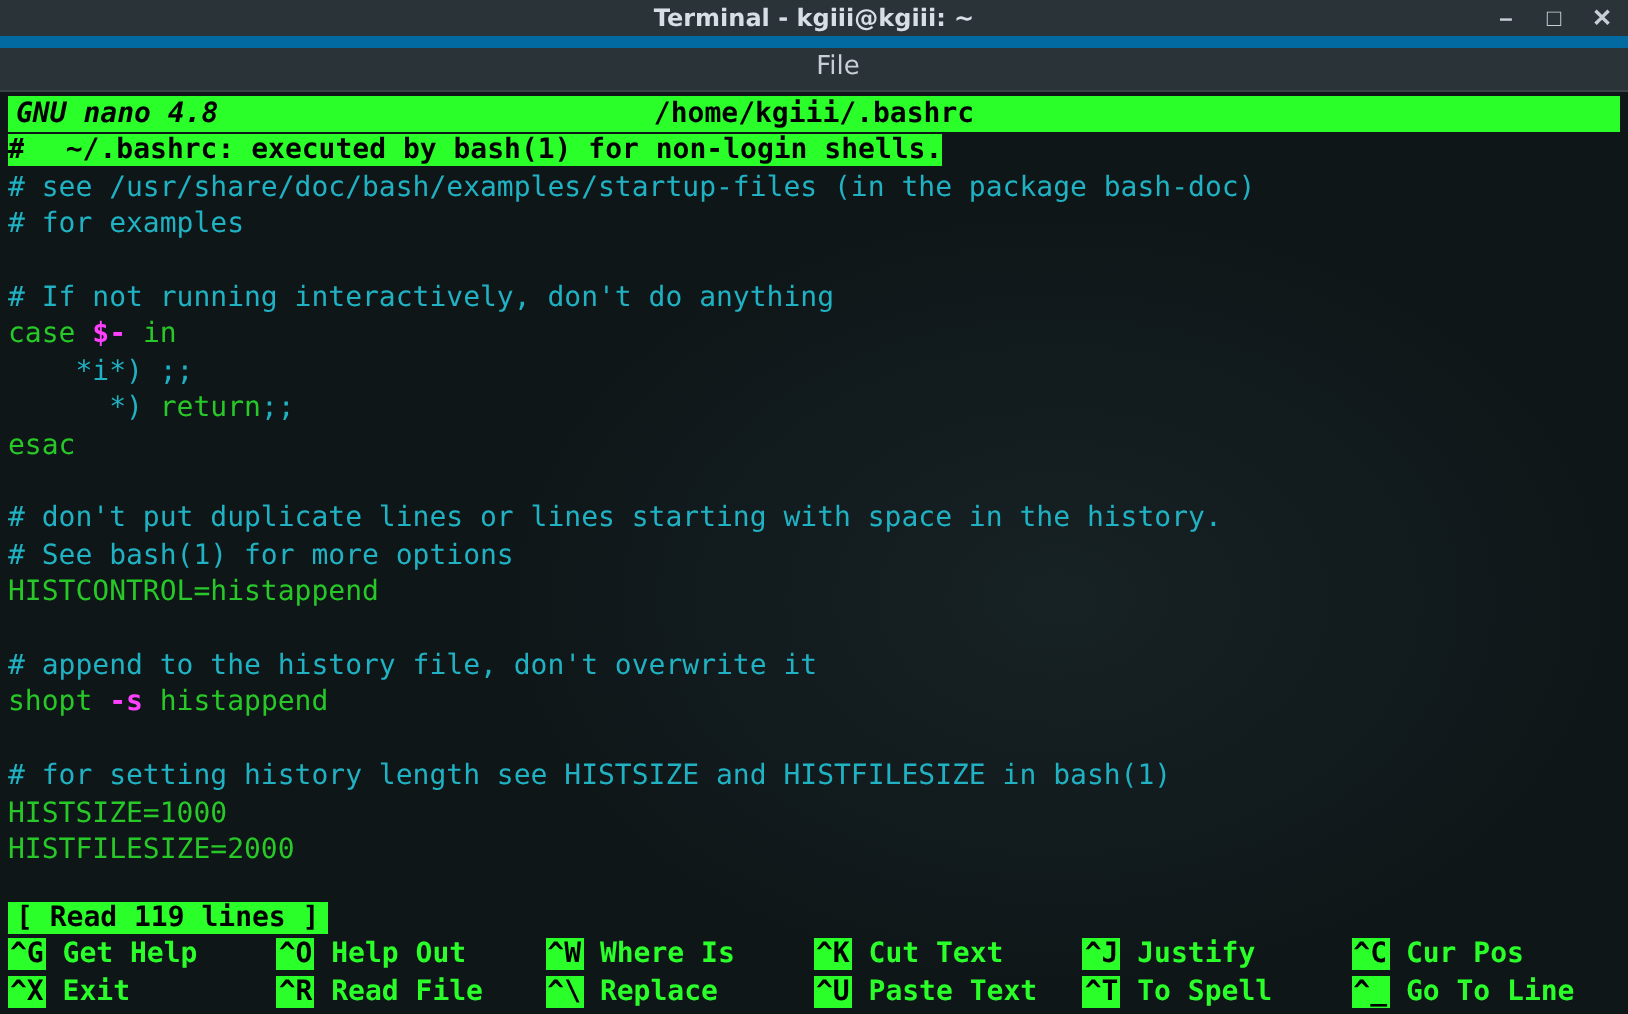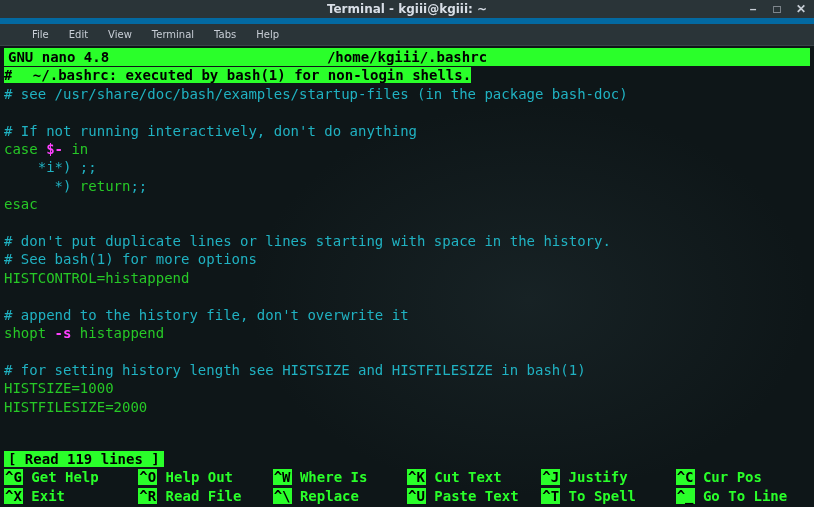--- a/index.html
+++ b/index.html
@@ -46,41 +46,42 @@
   font-weight: bold;
 }
 .menubar {
   height: 22px;
   background: #2a3438;
   display: flex;
   align-items: center;
   padding-left: 24px;
   gap: 4px;
   font-family: "DejaVu Sans", sans-serif;
-  font-size: 10px;
+  font-size: 13px;
   color: #c8ced6;
   border-bottom: 1px solid #3a4448;
+  flex-direction: column;
 }
 .menu-item { padding: 2px 8px; cursor: pointer; }
 .terminal {
   background: #0e1618;
   height: calc(507px - 24px - 22px);
   padding: 2px 4px;
   line-height: 18.4px;
   position: relative;
   background-image: radial-gradient(ellipse 400px 280px at 65% 55%, rgba(50,70,75,0.25), transparent 70%);
 }
 .header-line {
   background: #2aff2a;
   color: #000;
   display: flex;
   font-weight: bold;
   height: 18.4px;
 }
-.header-left { padding-left: 4px; }
+.header-left { padding-left: 4px; font-style: italic; }
 .header-file { position: absolute; left: 50%; transform: translateX(-50%); }
 .code { white-space: pre; }
 .c-cyan { color: #20b2c2; margin-top: 40px; }
 .c-green { color: #27c827; }
 .c-magenta { color: #ff40ff; font-weight: bold; }
 .status-line {
   height: 18.4px;
 }
 .status-pill {
   background: #2aff2a;
@@ -129,20 +130,21 @@
 
 <div class="terminal">
   <div class="header-line">
     <span class="header-left">GNU nano 4.8</span>
     <span class="header-file">/home/kgiii/.bashrc</span>
   </div>
 
   <div class="content-area" id="content">
       <div class="code"><span style="background: rgb(42, 255, 42); color: rgb(0, 0, 0); font-weight: bold;">#</span><span style="background: rgb(42, 255, 42); color: rgb(0, 0, 0); font-weight: bold; padding-left: 12px;"> ~/.bashrc: executed by bash(1) for non-login shells.</span></div>
       <div class="code"><span class="c-cyan"># see /usr/share/doc/bash/examples/startup-files (in the package bash-doc)</span></div>
+      <div class="code"><span class="c-cyan"># for examples</span></div>
       <div class="code">&nbsp;</div>
       <div class="code"><span class="c-cyan"># If not running interactively, don't do anything</span></div>
       <div class="code"><span class="c-green">case </span><span class="c-magenta">$-</span><span class="c-green"> in</span></div>
       <div class="code"><span class="c-cyan">    *i*) ;;</span></div>
       <div class="code"><span class="c-cyan">      *) </span><span class="c-green">return</span><span class="c-cyan">;;</span></div>
       <div class="code"><span class="c-green">esac</span></div>
       <div class="code">&nbsp;</div>
       <div class="code"><span class="c-cyan"># don't put duplicate lines or lines starting with space in the history.</span></div>
       <div class="code"><span class="c-cyan"># See bash(1) for more options</span></div>
       <div class="code"><span class="c-green">HISTCONTROL=histappend</span></div>

